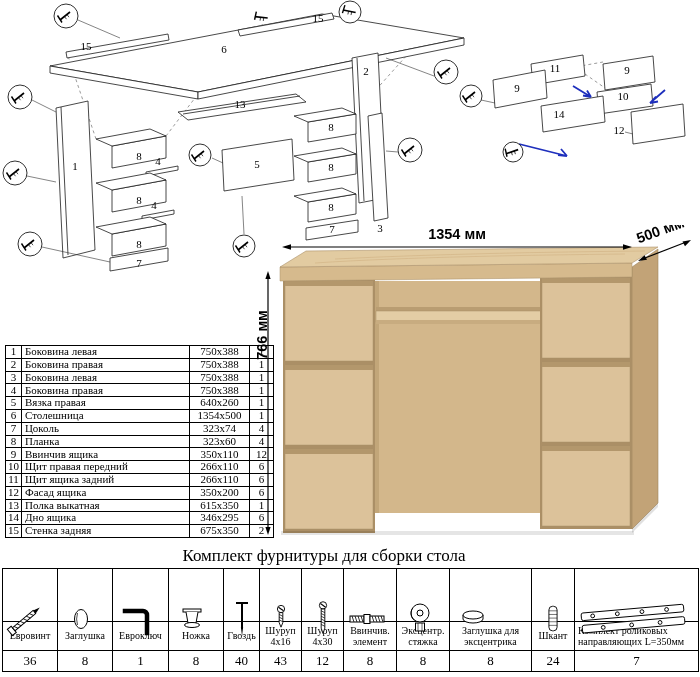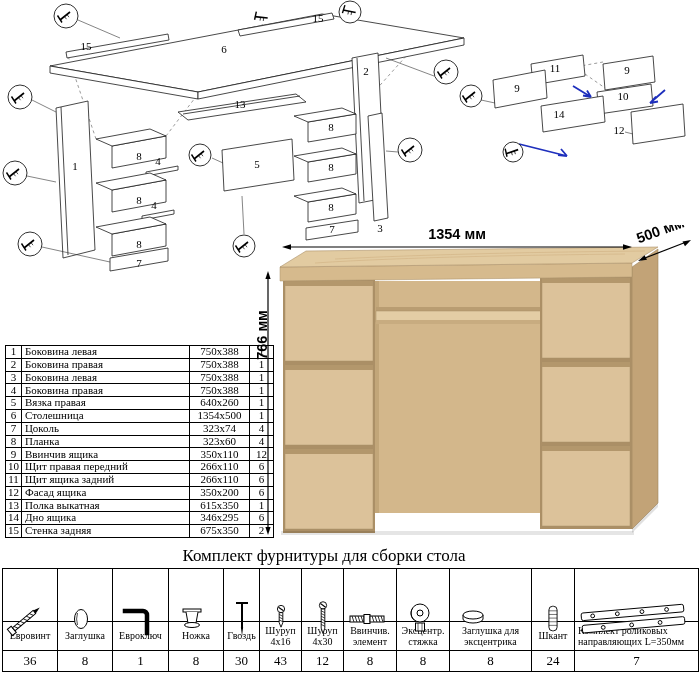--- a/index.html
+++ b/index.html
@@ -460,21 +460,21 @@
         <td class="hw-name">Эксцентр. стяжка</td>
         <td class="hw-name">Заглушка для эксцентрика</td>
         <td class="hw-name">Шкант</td>
         <td class="hw-name lft">Комплект роликовых направляющих L=350мм</td>
       </tr>
       <tr>
         <td class="hw-qty">36</td>
         <td class="hw-qty">8</td>
         <td class="hw-qty">1</td>
         <td class="hw-qty">8</td>
-        <td class="hw-qty">30</td>
+        <td class="hw-qty">40</td>
         <td class="hw-qty">43</td>
         <td class="hw-qty">12</td>
         <td class="hw-qty">8</td>
         <td class="hw-qty">8</td>
         <td class="hw-qty">8</td>
         <td class="hw-qty">24</td>
         <td class="hw-qty">7</td>
       </tr>
     </tbody>
   </table>

